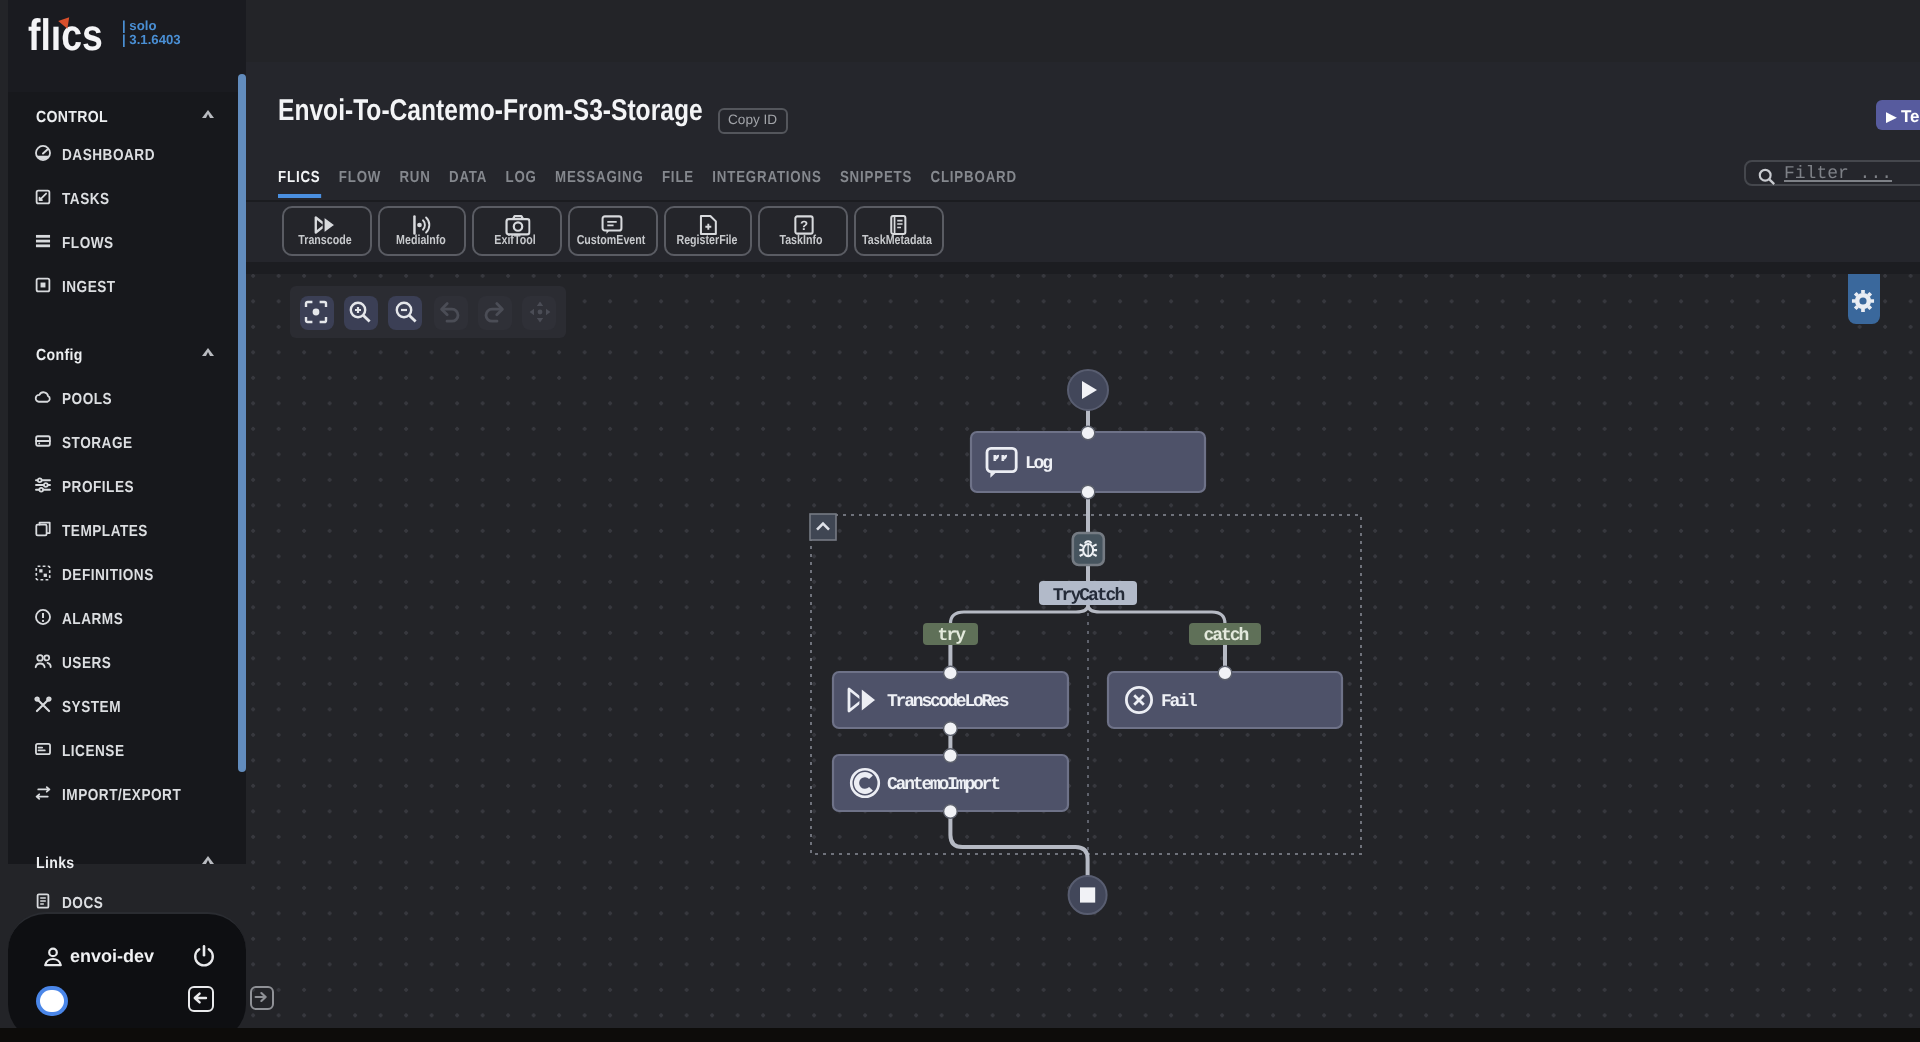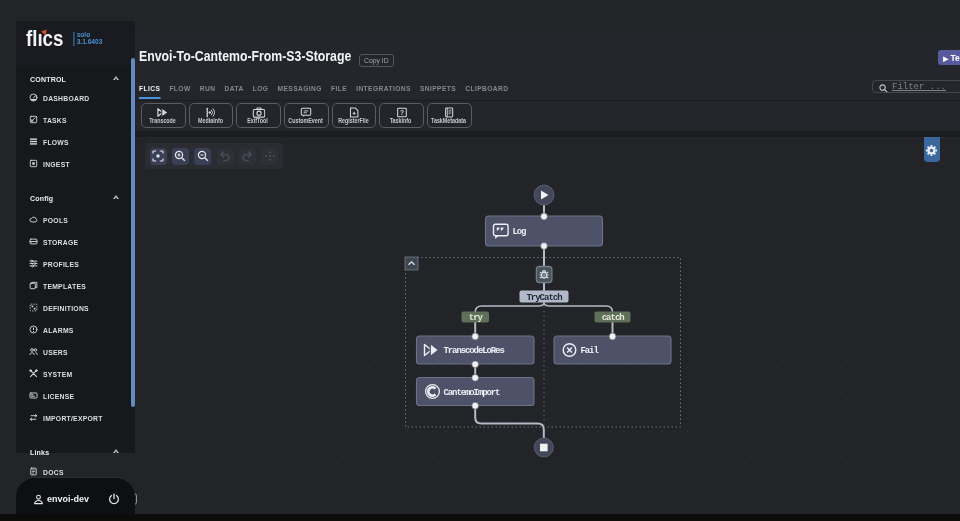--- a/index.html
+++ b/index.html
@@ -1,21 +1,21 @@
 <!DOCTYPE html>
 <html><head>
 <meta charset="utf-8">
 <style>
 * { margin:0; padding:0; box-sizing:border-box; }
 html,body { width:960px; height:521px; overflow:hidden; background:#232428;
   font-family:"Liberation Sans", sans-serif; }
 #app { position:relative; width:960px; height:521px; }
 
-#sidebar { position:absolute; left:16px; top:0; width:119px; height:432px;
-  background:#17181c; z-index:5;margin-top:21px; }
+#sidebar { position:absolute; left:4px; top:0; width:119px; height:432px;
+  background:#17181c; z-index:5; }
 #logo { position:absolute; left:0; top:0; width:119px; height:46px;
   background:#1a1b20; }
 #logo .brand { position:absolute; left:10px; top:5px; color:#f4f4f6;
   font-size:22px; font-weight:bold; display:inline-block; transform:scaleX(0.85);
   transform-origin:left top; }
 #logo .reddot { position:absolute; left:25.5px; top:8px; width:0; height:0;
   border-left:3px solid transparent; border-right:3px solid transparent;
   border-bottom:5px solid #d94f2b; transform:rotate(40deg); }
 #logo .ver { position:absolute; left:57px; top:10px; color:#4a8fd4;
   font-size:6.6px; font-weight:bold; line-height:7px; }

